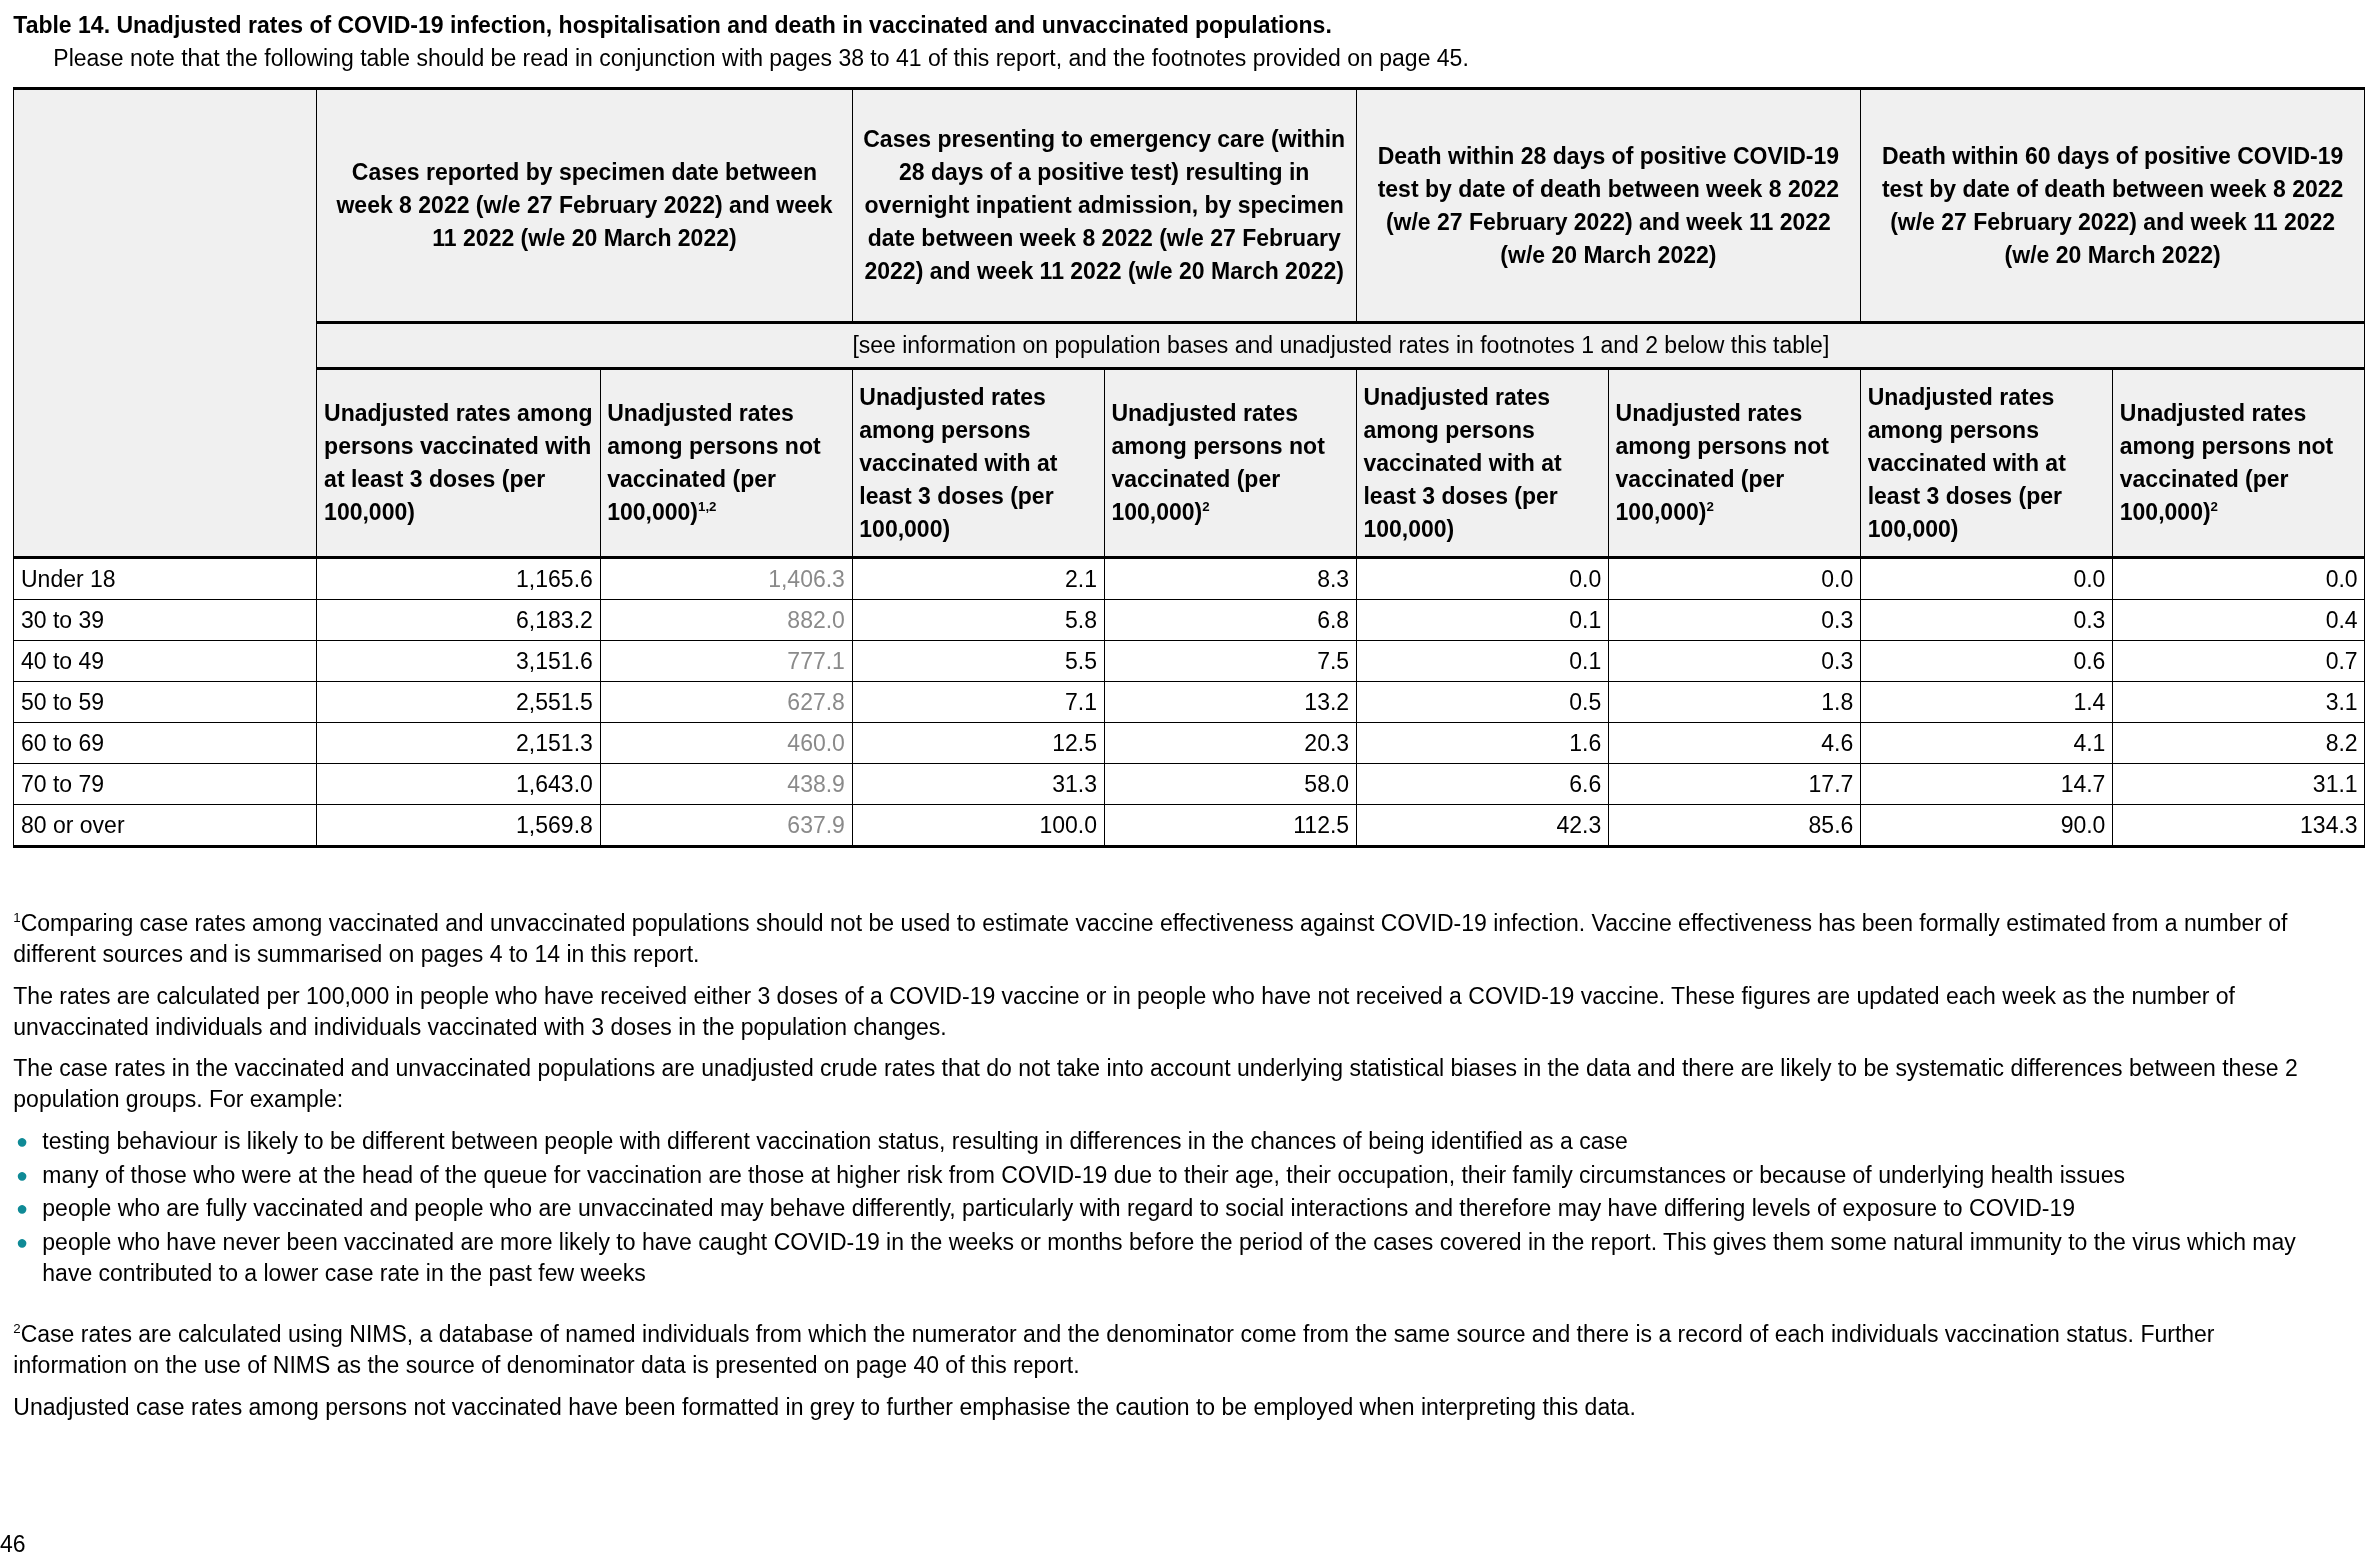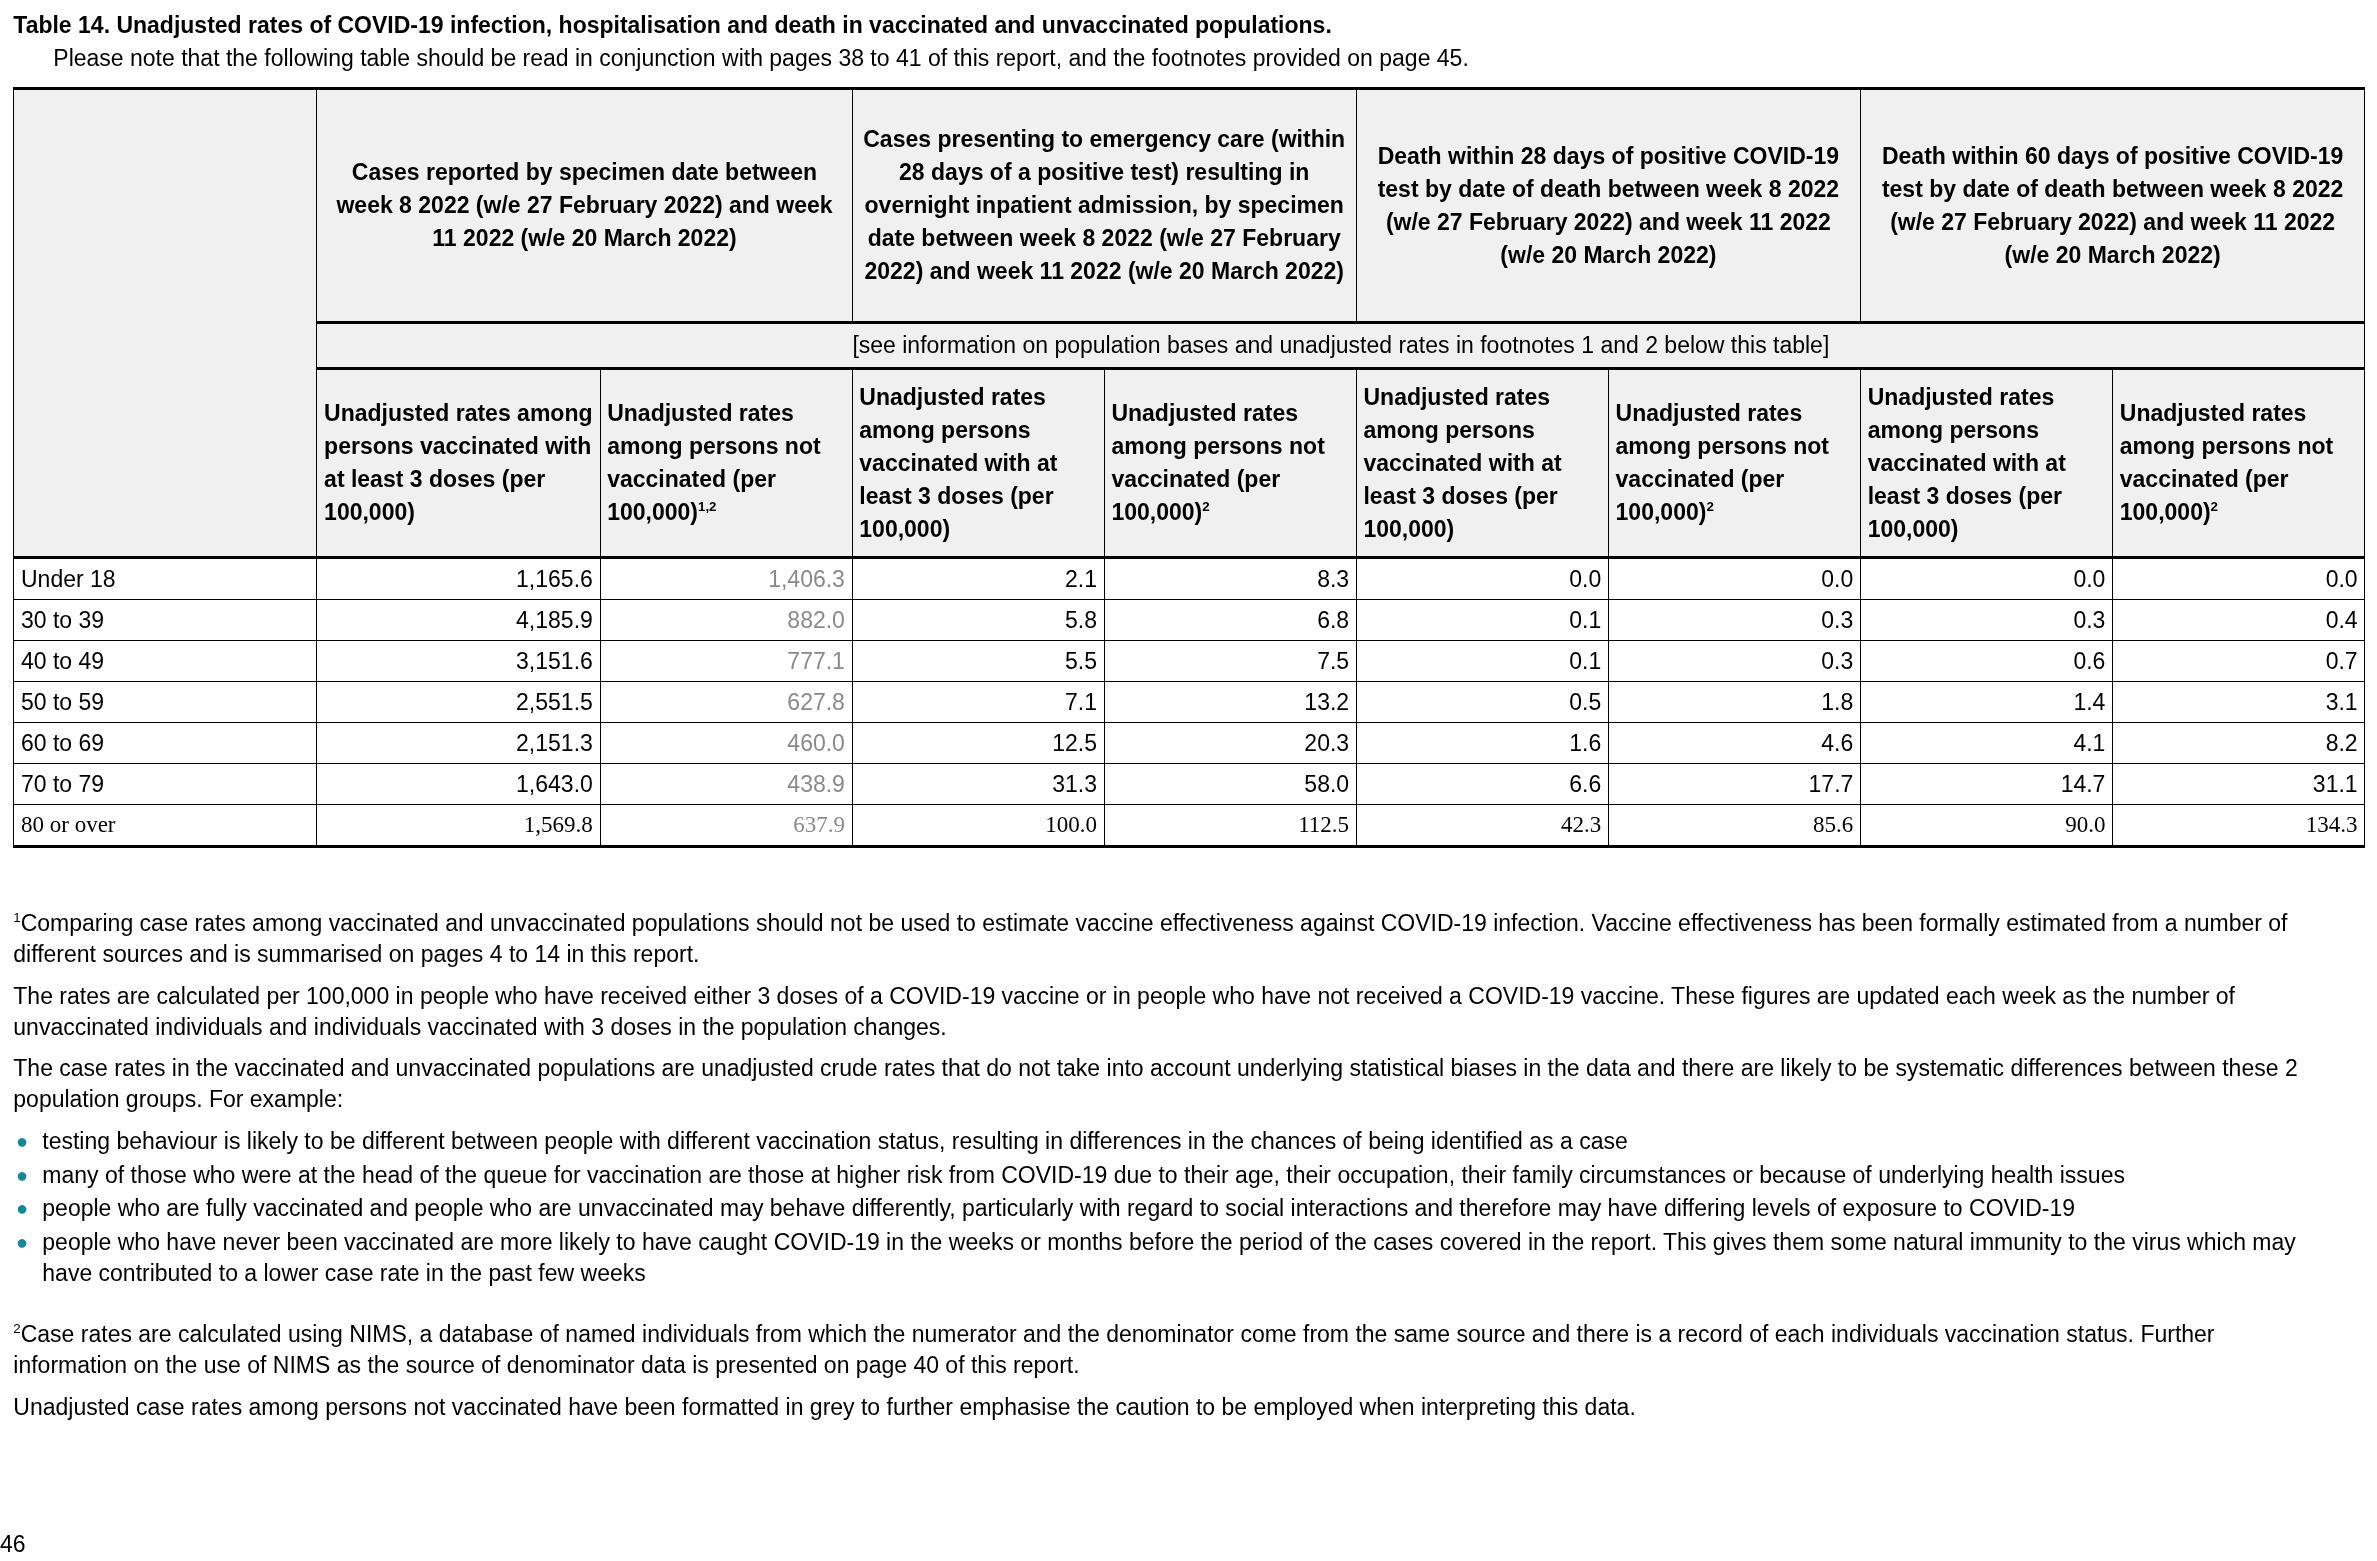--- a/index.html
+++ b/index.html
@@ -20,21 +20,21 @@
   thead tr.note th { height:43px; font-weight:normal; text-align:center; border-top:3.3px solid #000; border-bottom:3.3px solid #000; }
   thead tr.note th.corner, thead tr.sub th.corner { border-top:none; border-bottom:none; }
   thead tr.sub th { height:186px; text-align:left; line-height:33px; vertical-align:middle; }
   thead tr.sub th.corner { border-bottom:3.3px solid #000; }
   thead tr.sub th:not(.corner) { border-bottom:3.3px solid #000; }
   sup { font-size:13.3px; vertical-align:super; line-height:0; }
   tbody td { height:40px; border-bottom:3.3px solid #000; }
   tbody td.age { text-align:left; }
   tbody td.num { text-align:right; }
   tbody td.grey { color:#8a8a8a;padding-left:40px; }
-  tbody tr:last-child td { border-bottom:3.3px solid #000;font-family:Liberation Serif, serif; }
+  tbody tr:last-child td { border-bottom:3.3px solid #000; }
   .footnotes { position:absolute; left:13.3px; top:908px; width:2294px; font-size:23px; line-height:31px; }
   .footnotes p { margin:0 0 10.7px 0; }
   .footnotes ul { list-style:none; margin:0 0 0 0; padding:0; }
   .footnotes li { position:relative; padding-left:29px; margin-bottom:2.7px; }
   .footnotes li .bullet { position:absolute; left:2.7px; top:0; color:#0f8a96; font-size:20px; }
   .footnotes .gap { height:27px; }
   .fnsup { font-size:13.3px; vertical-align:super; line-height:0; }
   .pagenum { position:absolute; left:0; width:2377px; top:1531px; text-align:left; font-size:23px; }
 </style>
 </head>
@@ -86,21 +86,21 @@
         <td class="num grey">1,406.3</td>
         <td class="num">2.1</td>
         <td class="num">8.3</td>
         <td class="num">0.0</td>
         <td class="num">0.0</td>
         <td class="num">0.0</td>
         <td class="num">0.0</td>
       </tr>
     <tr>
         <td class="age">30 to 39</td>
-        <td class="num">4,185.9</td>
+        <td class="num">6,183.2</td>
         <td class="num grey">882.0</td>
         <td class="num">5.8</td>
         <td class="num">6.8</td>
         <td class="num">0.1</td>
         <td class="num">0.3</td>
         <td class="num">0.3</td>
         <td class="num">0.4</td>
       </tr>
     <tr>
         <td class="age">40 to 49</td>

